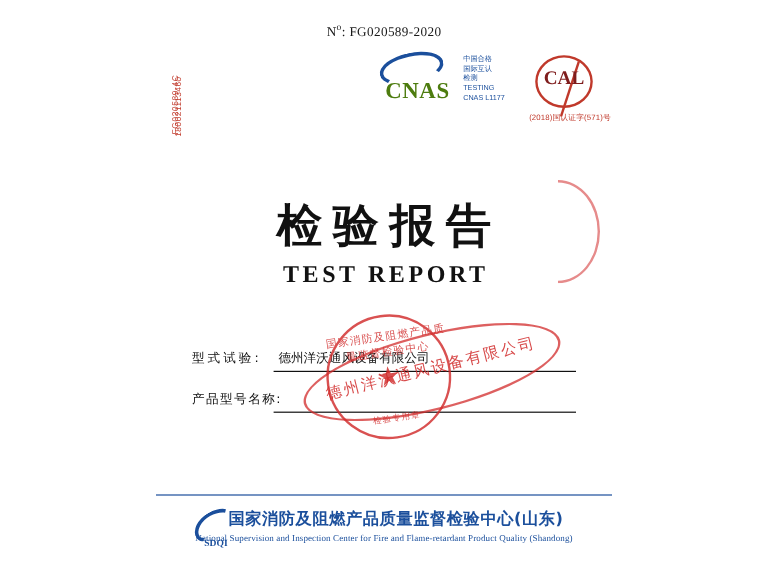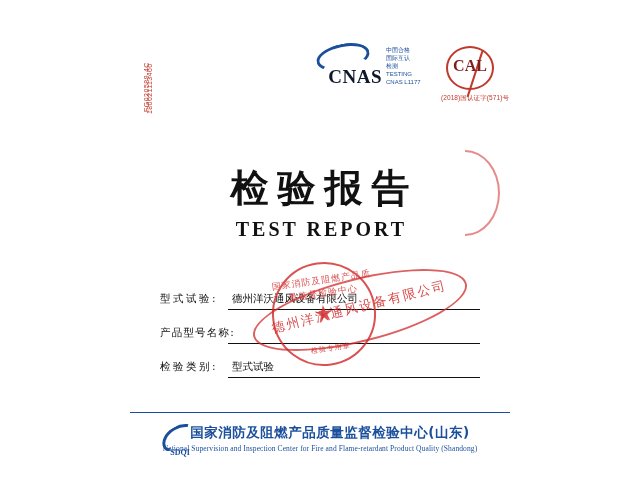--- a/index.html
+++ b/index.html
@@ -183,24 +183,24 @@
     height: 26px;
     border: 3px solid #1b4f9c;
     border-radius: 50%;
     border-bottom-color: transparent;
     border-left-color: #1b4f9c;
     transform: rotate(-12deg);
     box-sizing: border-box;
   }
   .cnas-text {
     position: absolute;
-    left: 0; top: 22px;
+    left: 17px; top: 22px;
     width: 78px;
-    text-align: right;
-    color: #0f172a;
+    text-align: left;
+    color: #4d7c0f;
     font-size: 19px;
     font-weight: bold;
     letter-spacing: 0.5px;
     font-family: "Liberation Serif", serif;
   }
 
   
   .cnas-cn {
     position: absolute;
     left: 246px;
@@ -483,20 +483,24 @@
     letter-spacing: 0.1px;
     font-family: "Liberation Serif", serif;
     box-sizing: border-box;
   }
 </style>
 </head>
 <body>
 
 <div class="page">
 
+  <div class="report-no">
+    <span>N</span><span class="nsub">o</span><span>:</span>
+    <span>FG020589-2020</span>
+  </div>
 
   <div class="logo-row">
 
     <div class="vcode">FG020589-4C</div>
 
 
 
     <div class="logo logo-cnas">
       <div class="cnas-swoosh"></div>
       <div class="cnas-text">CNAS</div>
@@ -525,25 +529,20 @@
   <div class="fields">
     <div class="field-row">
       <div class="field-label">型式试验:</div>
       <div class="field-value">德州洋沃通风设备有限公司</div>
       <div class="field-line"></div>
     </div>
     <div class="field-row">
       <div class="field-label" style="letter-spacing:1.2px;">产品型号名称:</div>
       <div class="field-line"></div>
     </div>
-    <div class="field-row">
-      <div class="field-label">检验类别:</div>
-      <div class="field-value">型式试验</div>
-      <div class="field-line"></div>
-    </div>
   </div>
 
   <div class="seal">
     <div class="seal-arc">国家消防及阻燃产品质量监督检验中心</div>
     <div class="seal-star">★</div>
     <div class="seal-bottom">检验专用章</div>
   </div>
 
   <div class="stamp-diag">
     <div class="ring"></div>

